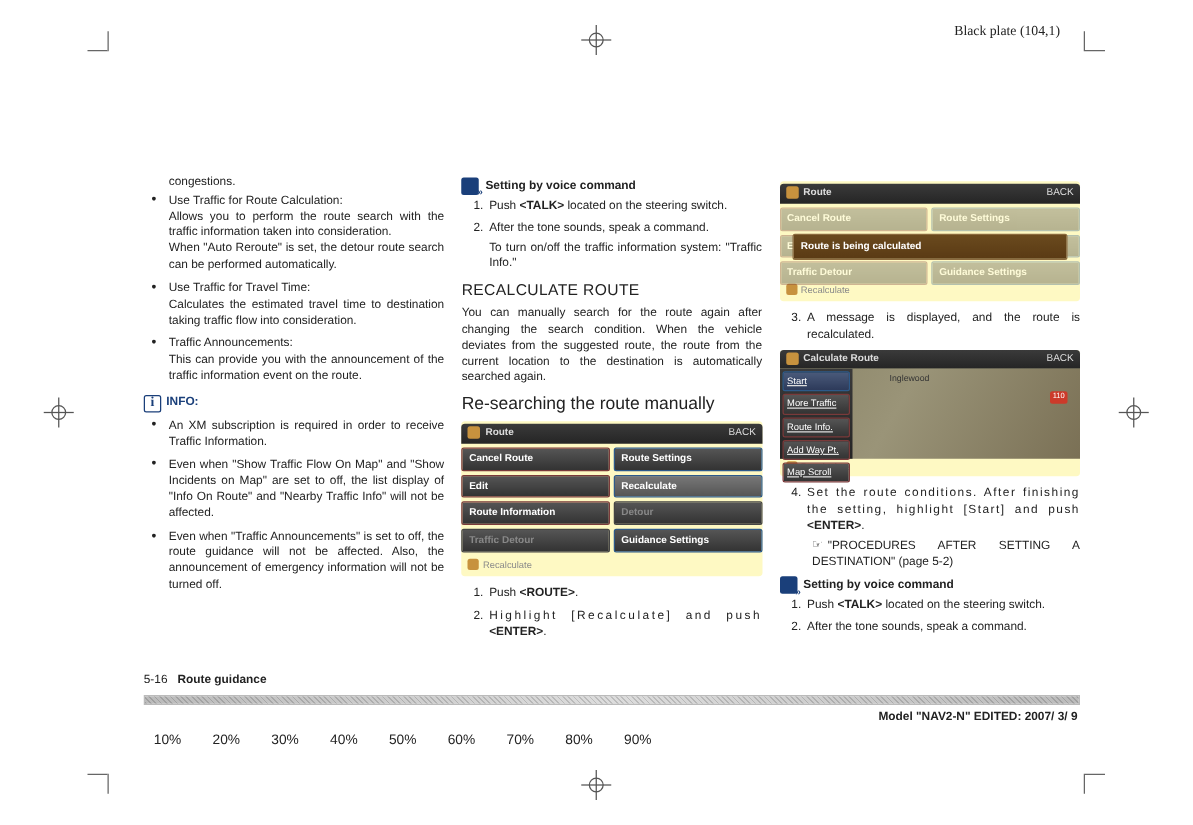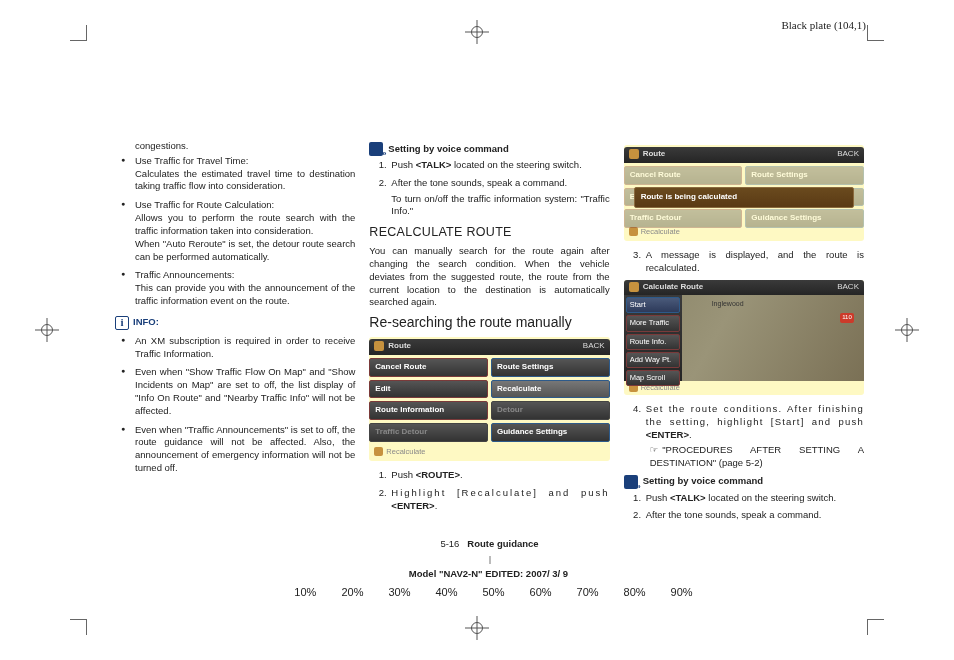--- a/index.html
+++ b/index.html
@@ -31,26 +31,26 @@
   .reg-mark::before, .reg-mark::after {
     content: ""; position: absolute; background: #555;
   }
   .reg-mark::before { left: 50%; top: 0; width: 1px; height: 100%; transform: translateX(-50%); }
   .reg-mark::after { top: 50%; left: 0; height: 1px; width: 100%; transform: translateY(-50%); }
   .reg-mark span {
     position: absolute; top: 50%; left: 50%; width: 12px; height: 12px;
     border: 1px solid #555; border-radius: 50%; transform: translate(-50%, -50%);
   }
   .black-plate {
-    position: absolute; top: 18px; right: 88px; font-family: "Times New Roman", serif;
+    position: absolute; top: 18px; right: 106px; font-family: "Times New Roman", serif;
     font-size: 11px; color: #222;
   }
   .page {
     position: absolute; top: 60px; left: 115px; right: 90px; bottom: 60px;
-    display: flex; flex-direction: column; align-items: center;
+    display: flex; flex-direction: column;
   }
   .columns {
     flex: 1; display: flex; gap: 14px;
     padding-top: 80px;
   }
   .col { flex: 1; min-width: 0; }
   .col p { text-align: justify; margin-bottom: 2px; }
   ul { list-style: none; padding-left: 10px; }
   ul li { position: relative; padding-left: 10px; margin-bottom: 6px; text-align: justify; }
   ul li::before { content: "●"; position: absolute; left: -4px; top: 0; font-size: 7px; }
@@ -98,22 +98,22 @@
   .ss-btn.hl { background: linear-gradient(#777, #555); }
   .ss-foot {
     padding: 2px 5px; font-size: 7.5px; color: #8a8a8a; display: flex; gap: 3px;
   }
   .ss-foot .fi { width: 9px; height: 9px; background: #c7923e; border-radius: 2px; }
   .ss-popup {
     margin: 10px 6px; background: linear-gradient(#6a4a1e, #5a3a14);
     border: 1px solid #8a6a3e; border-radius: 2px; padding: 4px 6px; color: #fff;
   }
   .ss-map {
-    height: 86px; background: linear-gradient(120deg, #8b8568 0%, #9a9478 40%, #7a7055 100%);
-    position: relative; display: flex;
+    height: 72px; background: linear-gradient(120deg, #8b8568 0%, #9a9478 40%, #7a7055 100%);
+    position: relative; display: flex; text-decoration: underline;
   }
   .ss-side {
     width: 58px; background: linear-gradient(#3a3a3a, #252525); display: flex;
     flex-direction: column; gap: 2px; padding: 2px;
   }
   .ss-side .sbtn {
     background: linear-gradient(#555, #333); border: 1px solid #7a3a3a;
     border-radius: 2px; padding: 2px 3px; font-size: 7.5px; color: #fff;
   }
   .ss-side .sbtn.blue { border-color: #2d5a8a; background: linear-gradient(#4a5a7a, #2d3a5a); }
@@ -166,27 +166,27 @@
 
 <div class="black-plate">Black plate (104,1)</div>
 
 <div class="page">
   <div class="columns">
 
     <div class="col">
       <p style="padding-left:20px;">congestions.</p>
       <ul>
         <li>
-          <span>Use Traffic for Travel Time:</span><br>
-          <span class="just">Calculates the estimated travel time to destination taking traffic flow into consideration.</span>
-        </li>
-        <li>
           <span>Use Traffic for Route Calculation:</span><br>
           <span>Allows you to perform the route search with the traffic information taken into consideration.</span><br>
           <span>When "Auto Reroute" is set, the detour route search can be performed automatically.</span>
+        </li>
+        <li>
+          <span>Use Traffic for Travel Time:</span><br>
+          <span class="just">Calculates the estimated travel time to destination taking traffic flow into consideration.</span>
         </li>
         <li>
           <span>Traffic Announcements:</span><br>
           <span>This can provide you with the announcement of the traffic information event on the route.</span>
         </li>
       </ul>
       <div class="info-head">
         <span class="info-icon">i</span>
         <span>INFO:</span>
       </div>

